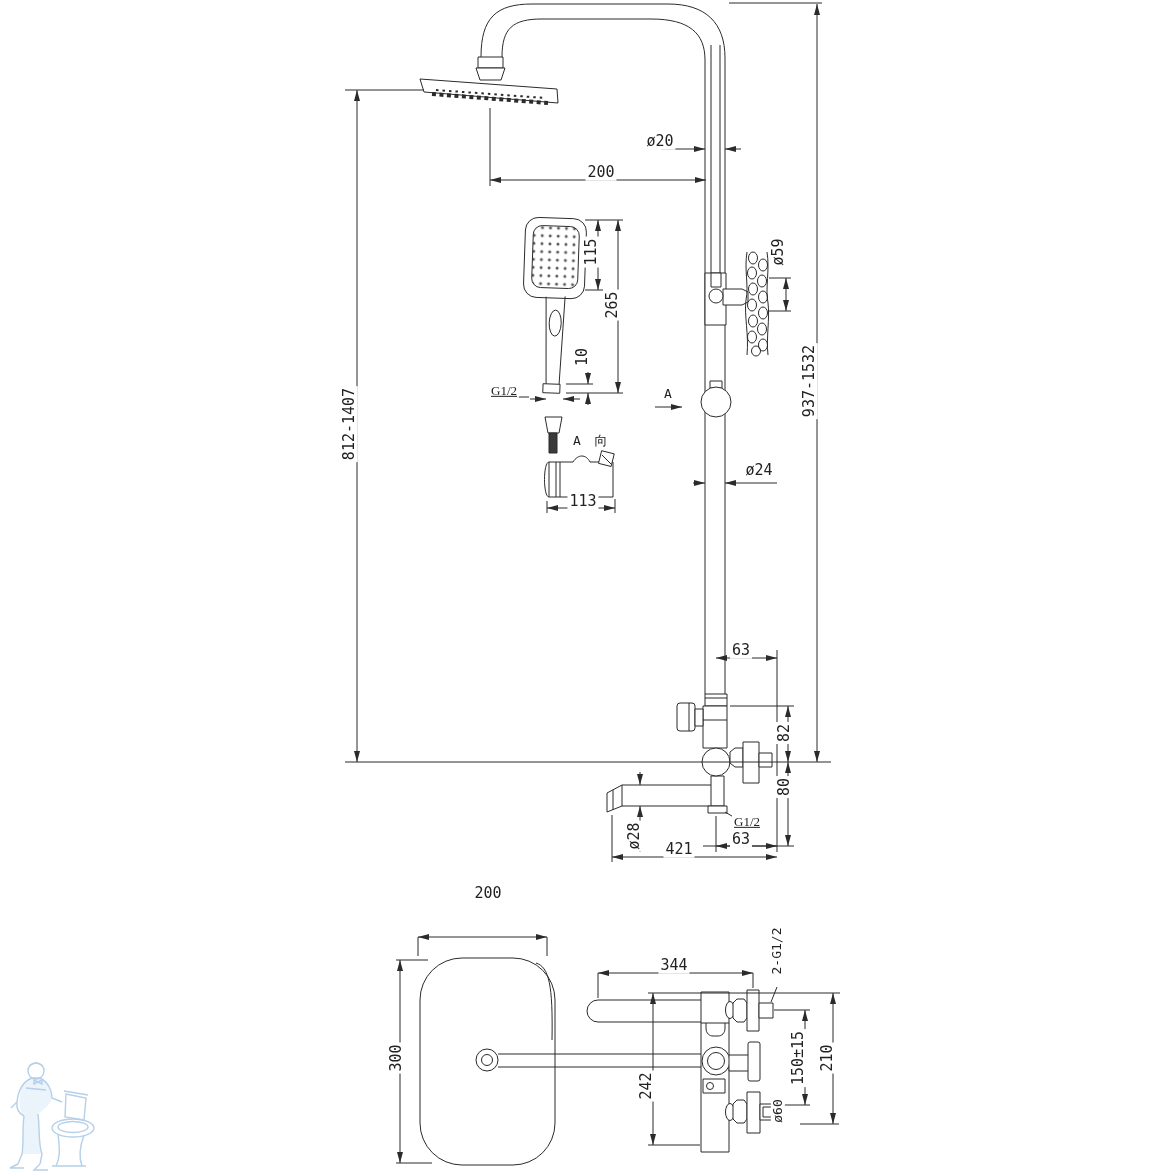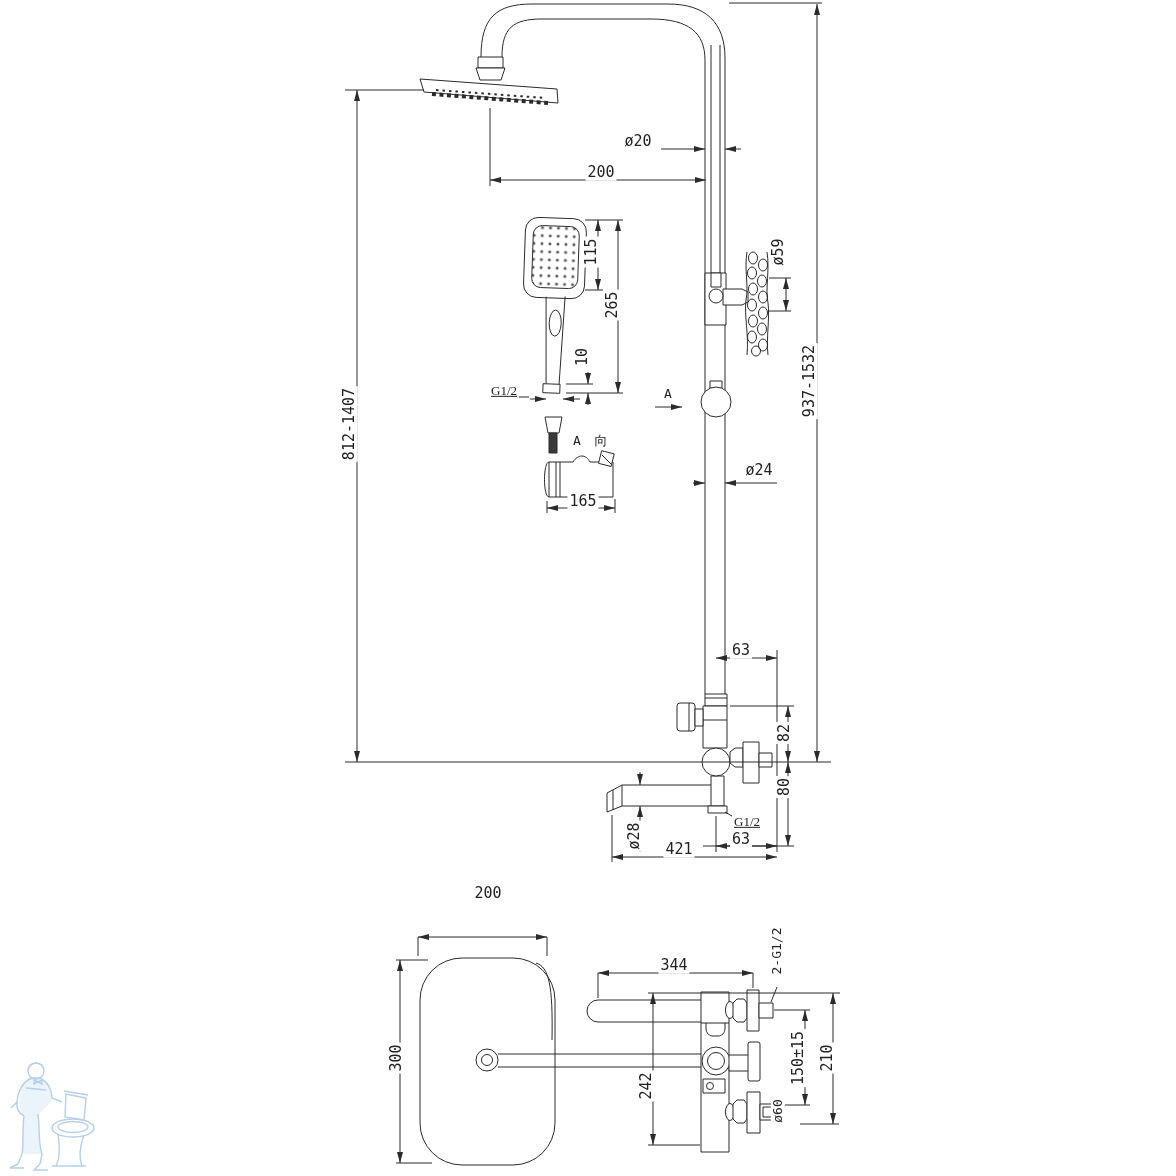--- a/index.html
+++ b/index.html
@@ -254,32 +254,32 @@
       <path d="M22,20 C12,24 8,34 7,44 L1,50 M7,44 C6,52 10,56 14,58 M30,20 C38,24 42,32 42,40 L52,44 M22,20 L30,20 M16,30 L36,32"></path>
       <path d="M14,58 C12,72 14,84 12,96 L8,106 M28,56 C30,72 28,86 32,96 L30,106"></path>
       <path d="M8,106 L0,110 H14 M30,106 L24,112 H38"></path>
       <path d="M24,22 L28,24 L24,26 Z M32,22 L28,24 L32,26 Z"></path>
     </g>
   </g>
 </svg>
 
 <div class="labels">
   <span class="lbl" style="left:601px;top:172px">200</span>
-  <span class="lbl" style="left:638px;top:141px">ø20</span>
+  <span class="lbl" style="left:660px;top:141px">ø20</span>
   <span class="lbl rot" style="left:591px;top:252px">115</span>
   <span class="lbl rot" style="left:612px;top:305px">265</span>
   <span class="lbl rot" style="left:582px;top:357px">10</span>
   <span class="lbl sm u" style="left:504px;top:391px">G1/2</span>
   <span class="lbl rot" style="left:778px;top:252px">ø59</span>
   <span class="lbl rot" style="left:809px;top:381px">937-1532</span>
   <span class="lbl rot" style="left:349px;top:424px">812-1407</span>
   <span class="lbl sm" style="left:668px;top:394px">A</span>
   <span class="lbl sm" style="left:577px;top:441px">A</span>
   <span class="lbl sm cjk" style="left:601px;top:441px">向</span>
-  <span class="lbl" style="left:583px;top:501px">165</span>
+  <span class="lbl" style="left:583px;top:501px">113</span>
   <span class="lbl" style="left:759px;top:470px">ø24</span>
   <span class="lbl" style="left:741px;top:650px">63</span>
   <span class="lbl rot" style="left:784px;top:733px">82</span>
   <span class="lbl rot" style="left:784px;top:787px">80</span>
   <span class="lbl sm u" style="left:747px;top:822px">G1/2</span>
   <span class="lbl" style="left:741px;top:839px">63</span>
   <span class="lbl" style="left:679px;top:849px">421</span>
   <span class="lbl rot" style="left:634px;top:836px">ø28</span>
   <span class="lbl" style="left:488px;top:893px">200</span>
   <span class="lbl rot" style="left:396px;top:1058px">300</span>

